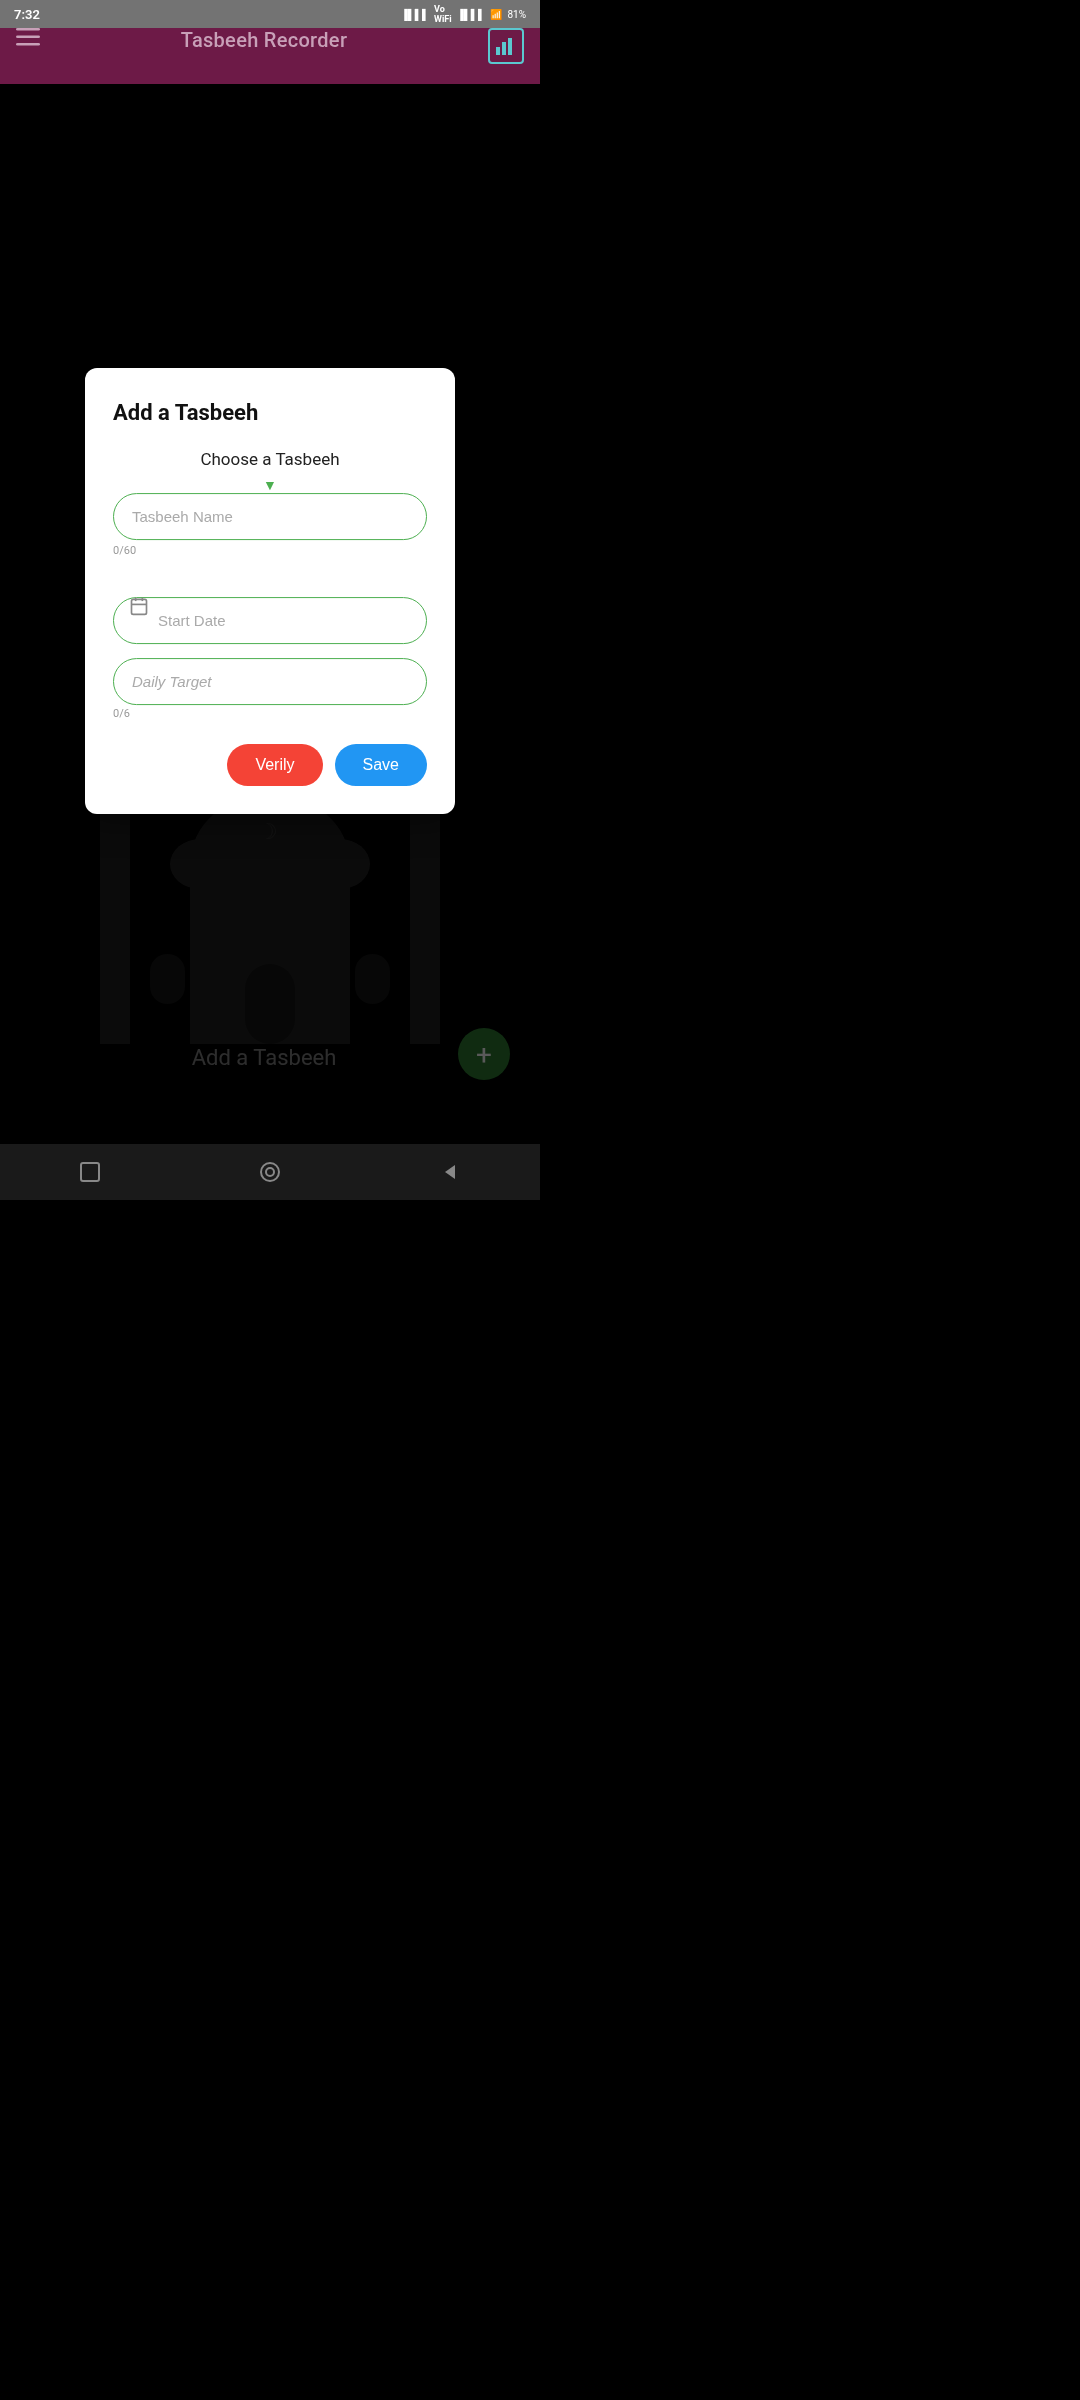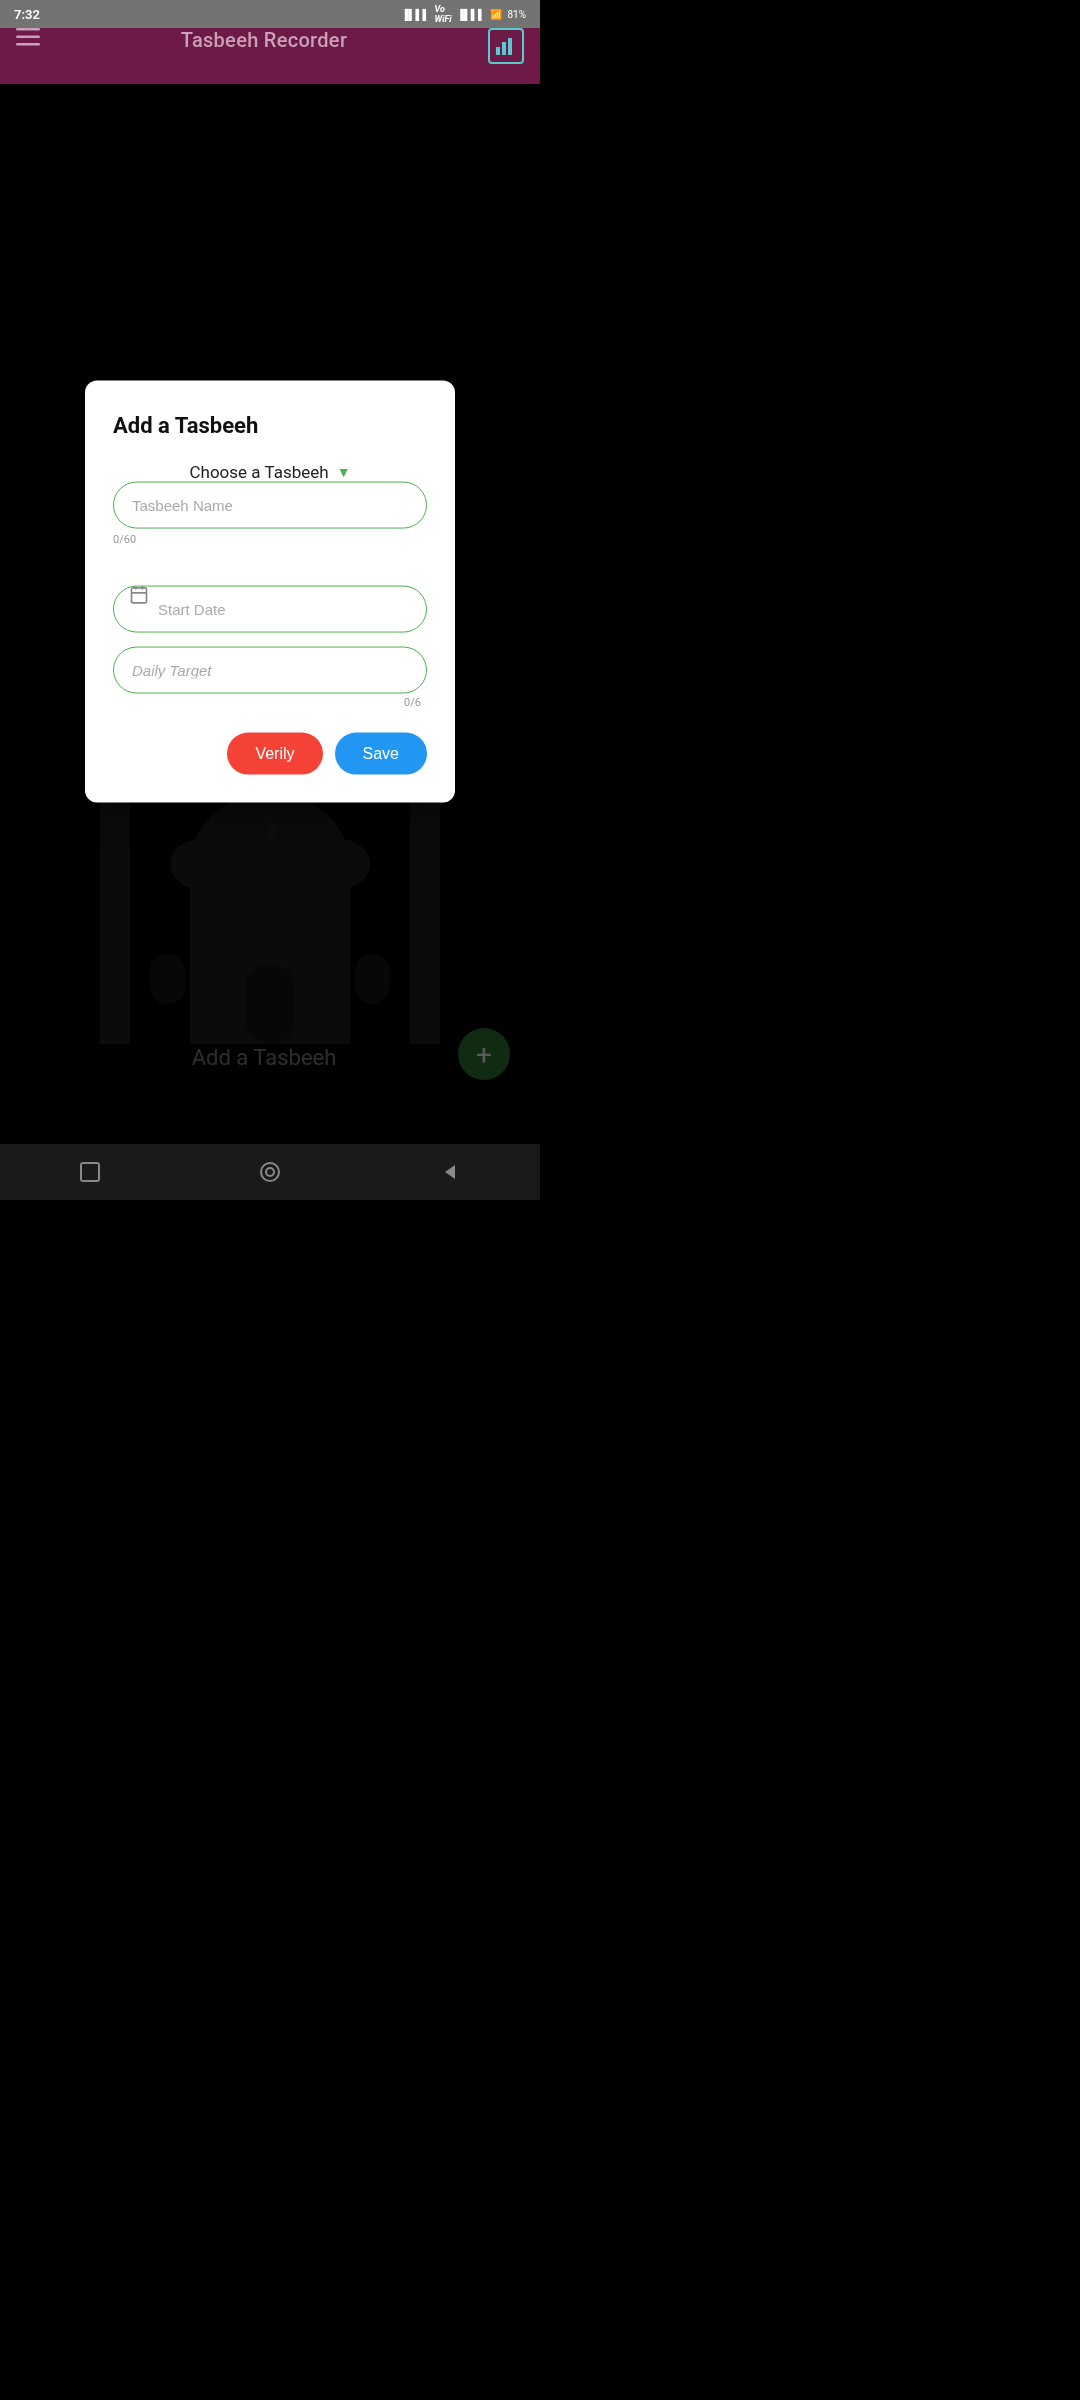--- a/index.html
+++ b/index.html
@@ -153,20 +153,21 @@
       color: #111;
       margin-bottom: 24px;
     }
 
     .choose-dropdown {
       display: flex;
       align-items: center;
       justify-content: center;
       gap: 8px;
       cursor: pointer;
+      flex-direction: column;
     }
     .choose-label {
       font-size: 17px;
       color: #222;
     }
     .dropdown-arrow {
       color: #4caf50;
       font-size: 14px;
     }
 
@@ -234,21 +235,21 @@
       font-size: 15px;
       color: #404040;
       outline: none;
       background: #fff;
       font-style: italic;
     }
     .daily-target-group input::placeholder {
       color: #aaa;
     }
     .target-counter {
-      text-align: right;
+      text-align: left;
       font-size: 11px;
       color: #999;
       margin-top: 2px;
       padding-right: 6px;
     }
 
     .dialog-actions {
       display: flex;
       justify-content: flex-end;
       gap: 12px;
@@ -349,21 +350,21 @@
       <rect x="150" y="290" width="35" height="50" rx="17" fill="#333"></rect>
       <rect x="355" y="290" width="35" height="50" rx="17" fill="#333"></rect>
     </g>
   </svg>
 </div>
 
 <div class="status-bar" style="position:relative;z-index:100;">
   <span class="status-time">7:32</span>
   <div class="status-icons">
     <span>▐▌▌▌</span>
-    <span style="font-size:9px;font-weight:bold;font-style:italic;">Vo<br>WiFi</span>
+    <span style="font-size:9px;font-weight:bold;">Vo<br>WiFi</span>
     <span>▐▌▌▌</span>
     <span>📶</span>
     <span>81%</span>
   </div>
 </div>
 
 <div class="app-bar" style="position:relative;z-index:99;">
   <div class="hamburger-icon">
     <svg width="24" height="18" viewBox="0 0 24 18">
       <rect y="0" width="24" height="2.5" rx="1.5" fill="#c8a0b8"></rect>

